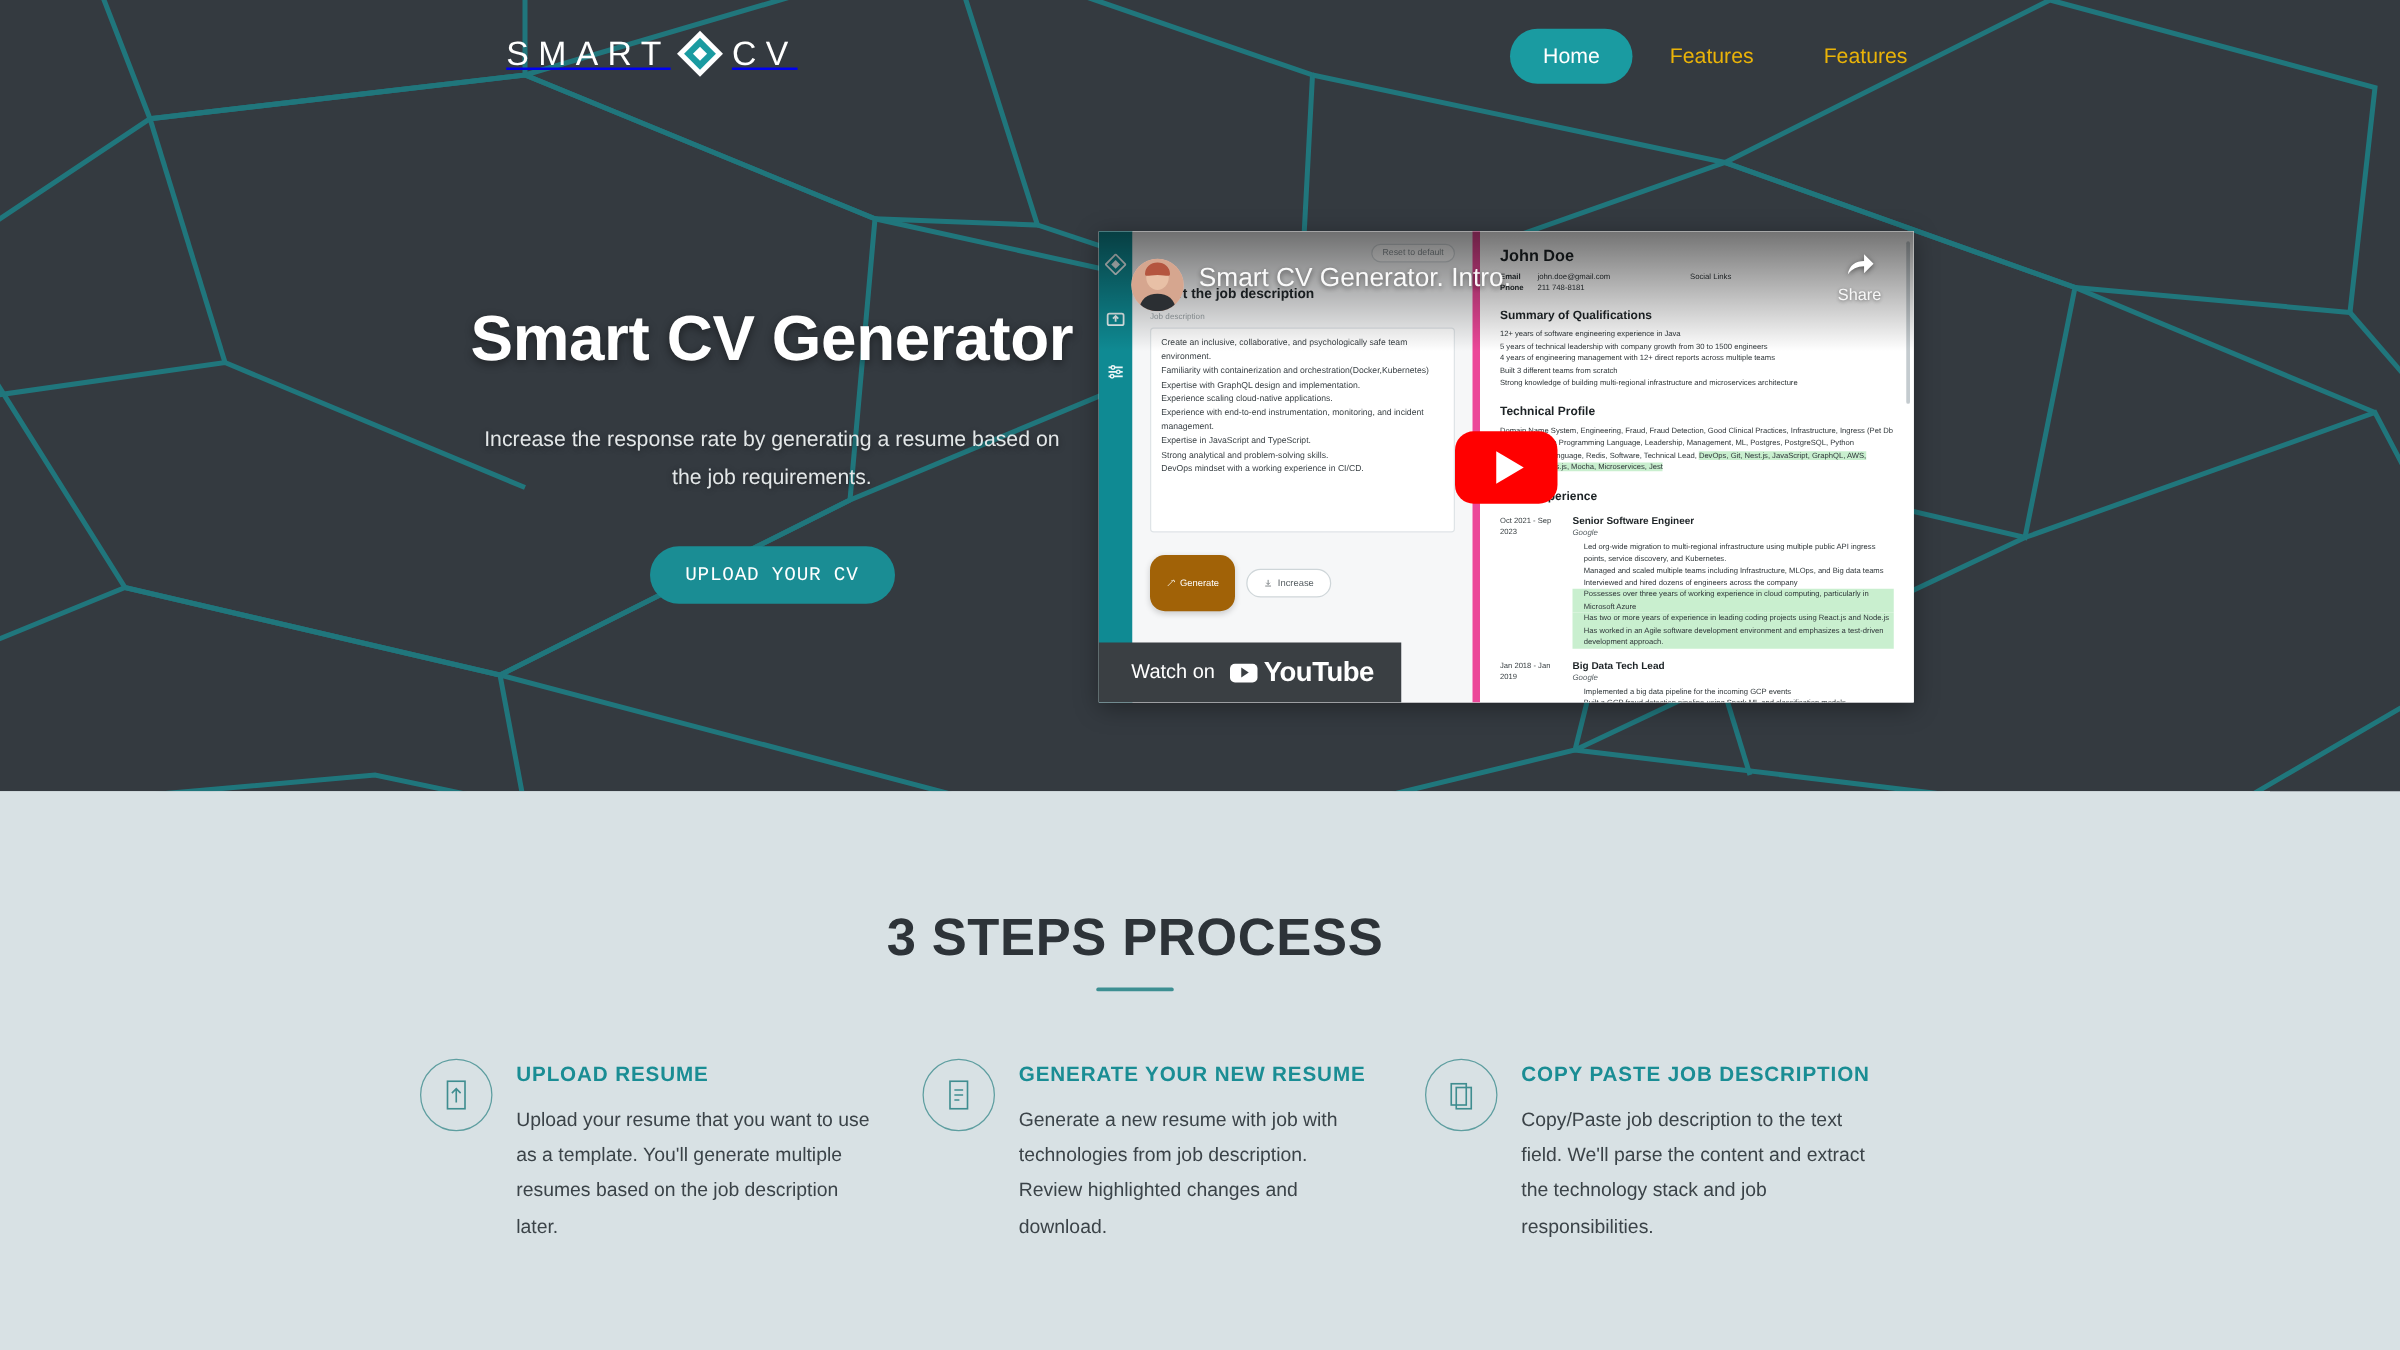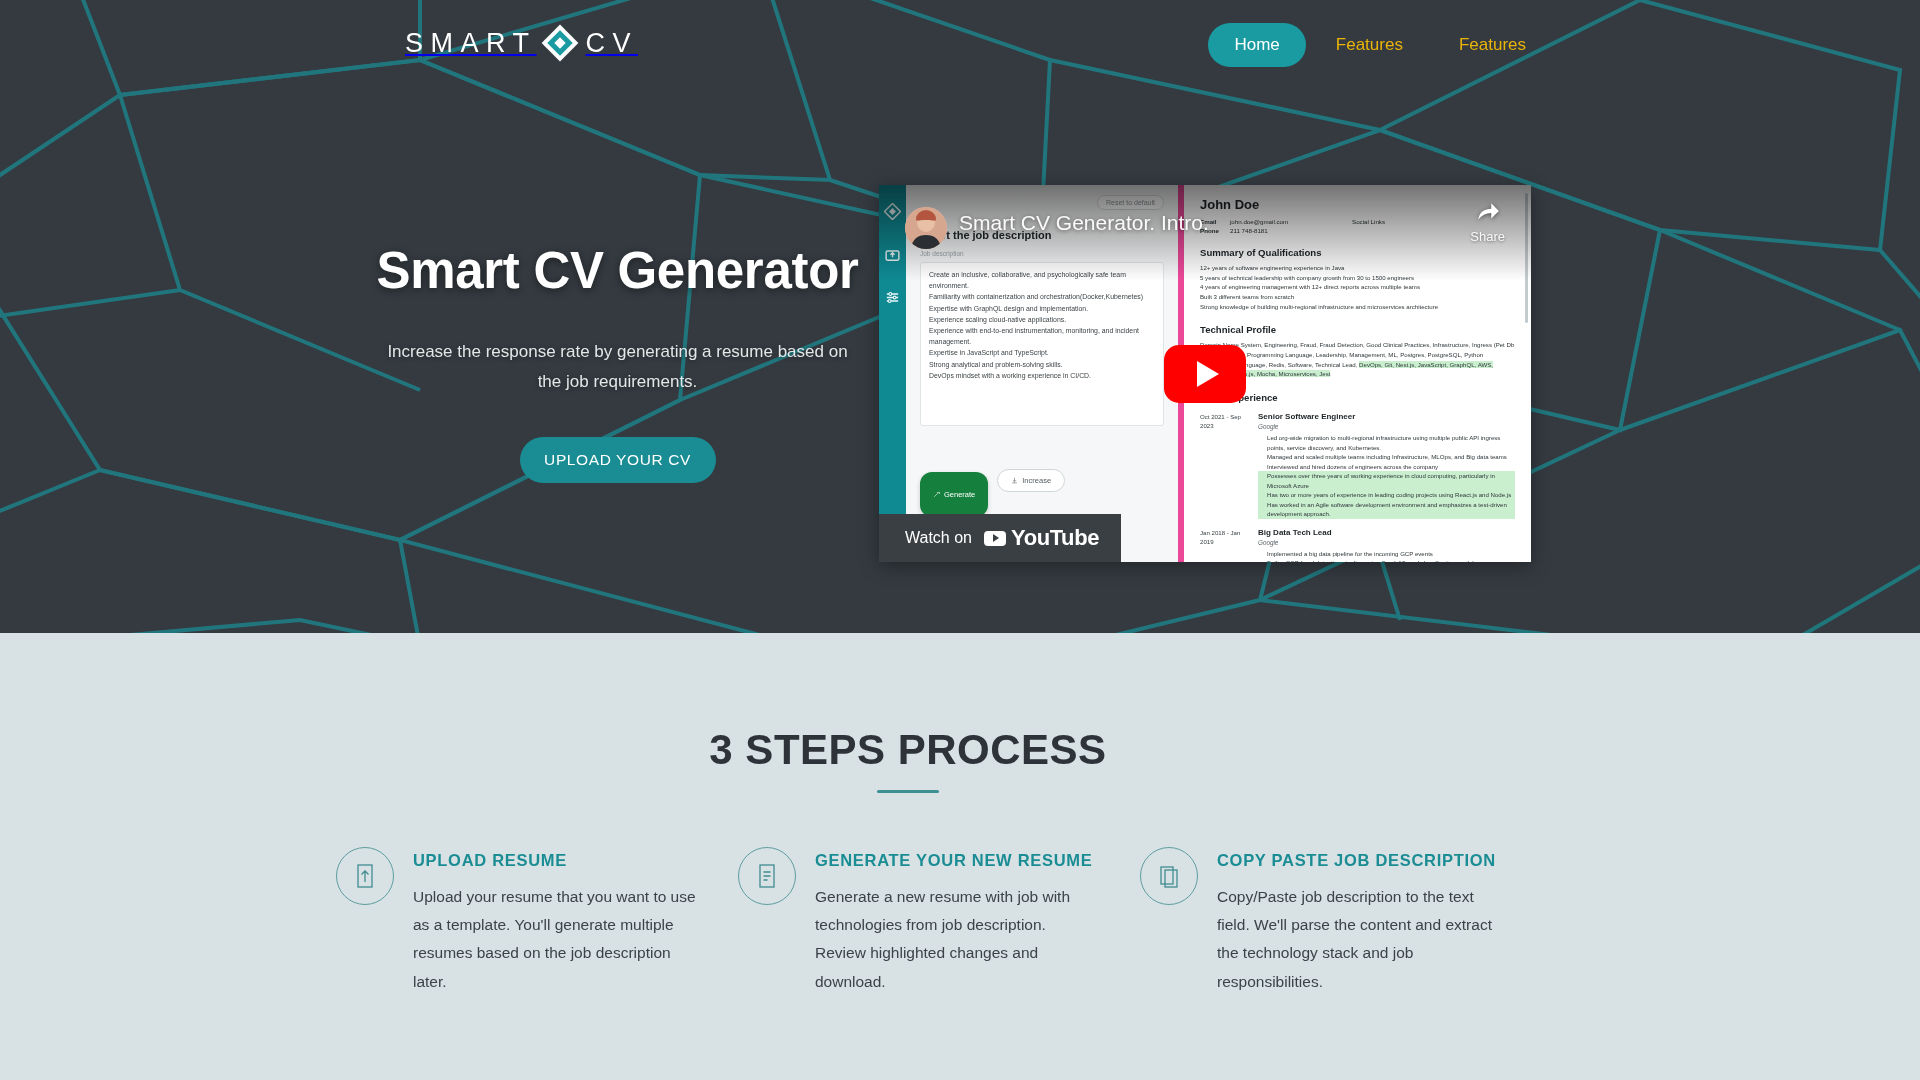--- a/index.html
+++ b/index.html
@@ -74,21 +74,21 @@
     margin:36px auto 0; width:470px;
     color:#e3e7e8; font-size:17px; line-height:1.75;
     text-shadow:0 1px 5px rgba(0,0,0,.4);
   }
   .hero-cta{
     display:block; margin:40px auto 0;
     width:196px; height:46px; line-height:46px;
     background:#1a8d94; color:#ffffff;
     font-size:15.5px; letter-spacing:.6px;
     border:none; border-radius:24px; cursor:pointer;
-    font-family:Liberation Sans, sans-serif;
+    font-family:Liberation Mono, monospace;
   }
 
   
   .video-wrap{
     position:absolute; left:879px; top:185px;
     width:652px; height:377px;
     z-index:4; overflow:hidden;
     background:#ffffff;
     box-shadow:0 4px 18px rgba(0,0,0,.35);
   }
@@ -112,23 +112,23 @@
   }
   .pane-title{ font-size:11px; font-weight:700; color:#22282b; margin:28px 0 9px; }
   .jd-label{ font-size:6.5px; color:#9aa2a6; margin-bottom:5px; }
   .jd-box{
     border:1px solid #dfe4e7; background:#fff; border-radius:3px;
     height:164px; padding:6px 8px; overflow:hidden;
   }
   .jd-box p{ font-size:6.9px; line-height:1.62; color:#3c4347; }
   .btn-row{ display:flex; gap:9px; margin-top:18px; align-items:center; }
   .btn-gen{
-    background:#15803d; color:#fff; font-size:7.5px;
+    background:#a16207; color:#fff; font-size:7.5px;
     border-radius:12px; padding:18px 13px; display:flex;
-    align-items:center; gap:4px; box-shadow:0 2px 5px rgba(0,0,0,.18);margin-top:28px;
+    align-items:center; gap:4px; box-shadow:0 2px 5px rgba(0,0,0,.18);
   }
   .btn-dl{
     background:#fff; color:#555d61; font-size:7.5px;
     border:1px solid #cfd6d9; border-radius:12px; padding:6px 13px;
     display:flex; align-items:center; gap:4px;
   }
   .pane-right{
     flex:1; background:#ffffff; padding:12px 16px 0 16px;
     position:relative; min-width:0; overflow:hidden;
     border-left:6px solid #ec4899;

